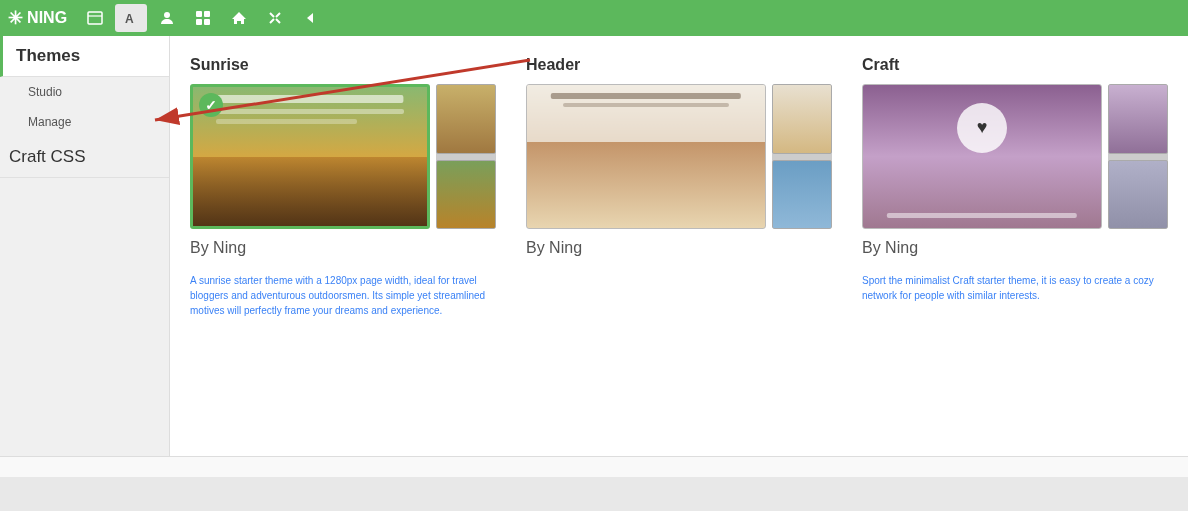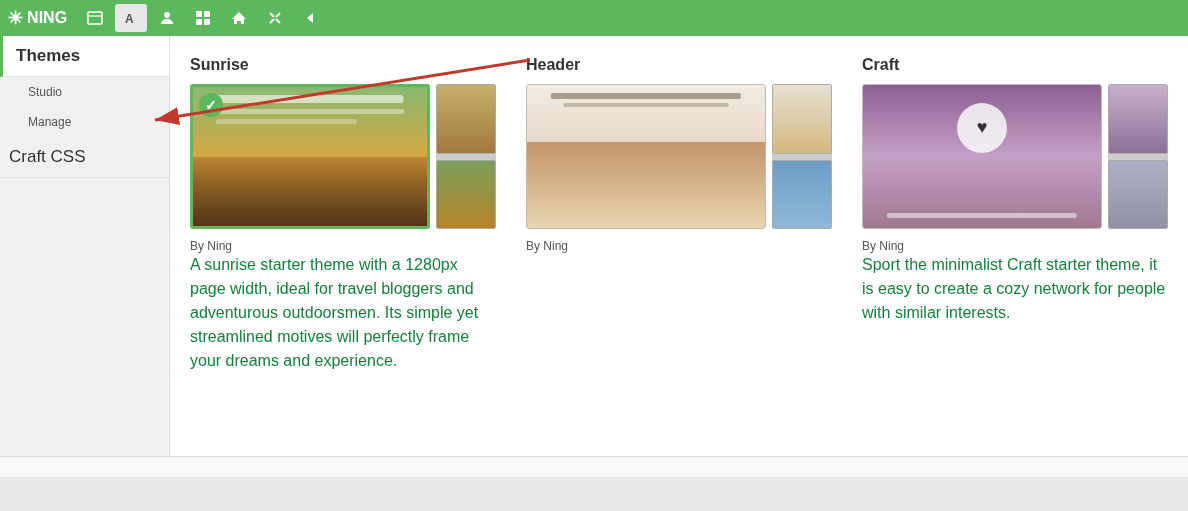--- a/index.html
+++ b/index.html
@@ -147,27 +147,27 @@
       color: white;
       font-size: 14px;
       font-weight: bold;
       z-index: 2;
     }
     .main-border-selected {
       border: 3px solid #5cb85c !important;
     }
 
     .theme-by {
-      font-size: 12px;
+      font-size: 16px;
       color: #555;
-      margin-bottom: 0;
+      margin-bottom: 16px;
     }
     .theme-desc {
-      font-size: 16px;
-      color: #15803d;
+      font-size: 10px;
+      color: #3b82f6;
       line-height: 1.5;
     }
 
     
     .bottom-bar {
       background: #f9f9f9;
       border-top: 1px solid #ddd;
       padding: 10px 20px;
       font-size: 12px;
       color: #555;

